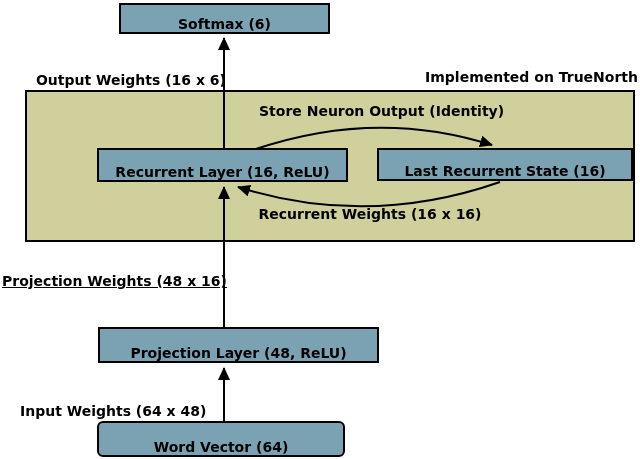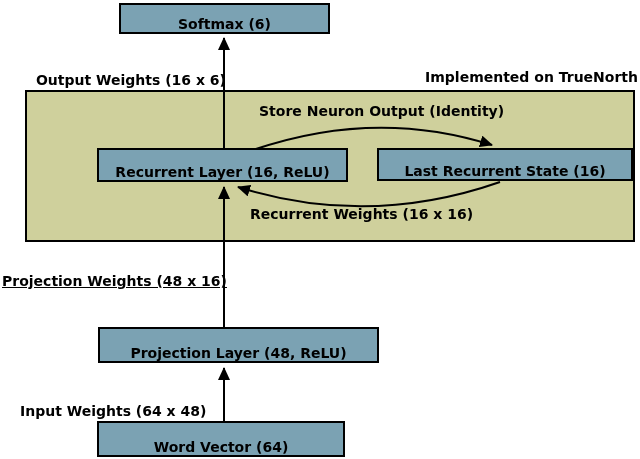--- a/index.html
+++ b/index.html
@@ -15,26 +15,26 @@
   .arrow-layer{position:absolute;left:0;top:0;width:640px;height:459px;z-index:2;pointer-events:none;}
   .node{
     position:absolute;display:flex;align-items:flex-end;justify-content:center;
     background:#7ba2b3;border:2px solid #000;box-sizing:border-box;z-index:3;
     white-space:nowrap;
   }
   .node-softmax{left:119px;top:3px;width:211px;height:31px;}
   .node-recurrent{left:97px;top:148px;width:251px;height:34px;}
   .node-last-state{left:377px;top:148px;width:256px;height:33px;}
   .node-projection{left:98px;top:327px;width:281px;height:36px;}
-  .node-word-vector{left:97px;top:421px;width:248px;height:36px;}
+  .node-word-vector{left:97px;top:421px;width:248px;height:36px;border-radius:6px;}
   .edge-label{position:absolute;z-index:3;white-space:nowrap;line-height:16px;}
   .lbl-output-weights{left:30px;top:72px;width:196px;text-align:right;}
   .lbl-truenorth{right:2px;top:69px;text-align:left;}
   .lbl-store{left:252px;top:103px;width:250px;margin-left:7px;}
-  .lbl-recurrent-weights{left:250px;top:206px;width:240px;text-align:left;}
+  .lbl-recurrent-weights{left:250px;top:206px;width:240px;text-align:center;}
   .lbl-projection-weights{left:2px;top:273px;text-decoration:underline;}
   .lbl-input-weights{left:20px;top:403px;}
 </style>
 </head>
 <body>
 
 <div class="stage">
 
   <div class="truenorth-region"></div>
 

